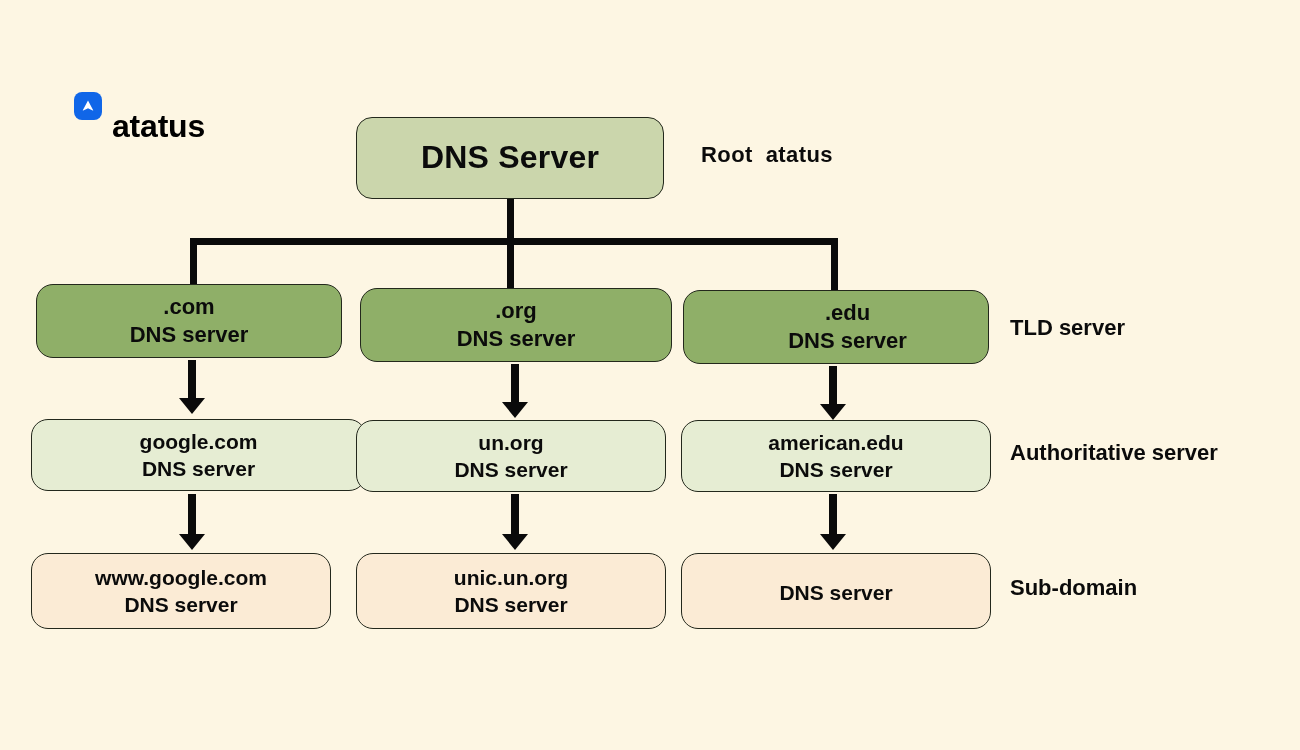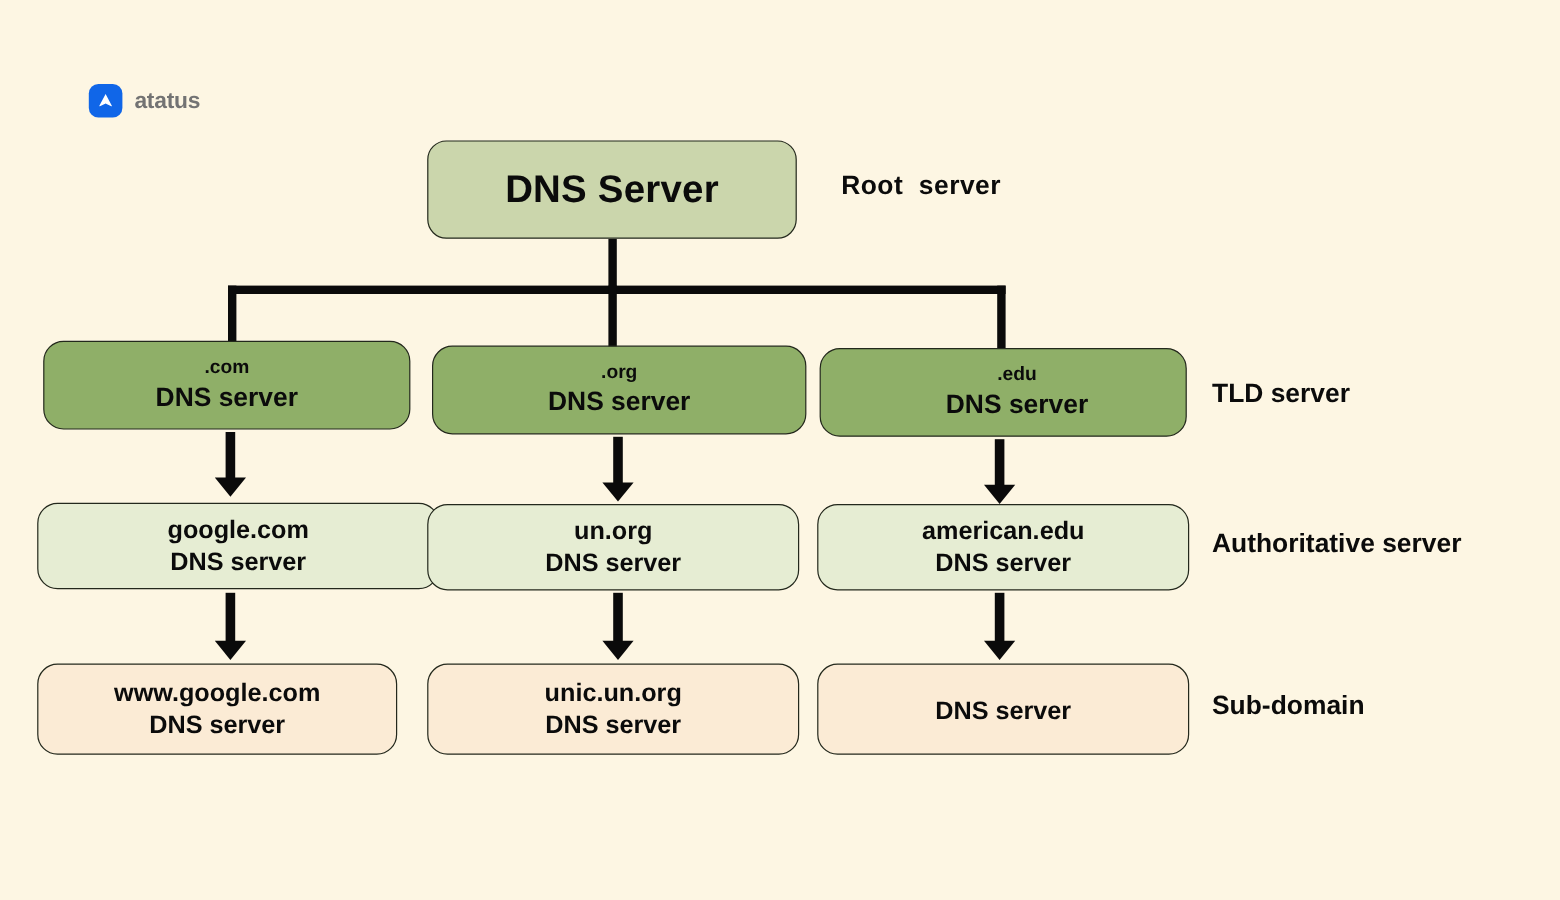--- a/index.html
+++ b/index.html
@@ -31,25 +31,26 @@
   .brand-mark {
     width: 28px;
     height: 28px;
     border-radius: 8px;
     background: #1066E8;
     display: flex;
     align-items: center;
     justify-content: center;
   }
   .brand-name {
-    font-size: 19px;
+    font-size: 32px;
     font-weight: 600;
     letter-spacing: -0.2px;
-    color: #737373;
+    color: #000000;
     line-height: 1;
+    margin-top: 40px;
   }
 
   
   .node {
     position: absolute;
     box-sizing: border-box;
     border: 1.6px solid #23281c;
     border-radius: 18px;
     display: flex;
     flex-direction: column;
@@ -75,21 +76,21 @@
     font-size: 32px;
     font-weight: 700;
     letter-spacing: 0.2px;
   }
 
   .node-tld {
     background: #8FAF68;
     height: 74px;
     border-radius: 17px;
   }
-  .node-tld .l1 { font-size: 16px; font-weight: 700; }
+  .node-tld .l1 { font-size: 22px; font-weight: 700; }
   .node-tld .l2 { font-size: 22px; font-weight: 700; margin-top: 3px; }
 
   .tld-com { left: 36px;  top: 284px; width: 306px; }
   .tld-org { left: 360px; top: 288px; width: 312px; }
   .tld-edu { left: 683px; top: 290px; width: 306px; padding-left: 23px; }
 
   .node-auth {
     background: #E6EDD3;
     height: 72px;
     border-radius: 17px;
@@ -191,21 +192,21 @@
 
   <div class="wire wire-root-stem"></div>
   <div class="wire wire-bus"></div>
   <div class="wire wire-drop-1"></div>
   <div class="wire wire-drop-2"></div>
   <div class="wire wire-drop-3"></div>
 
   <div class="node node-root">
     <div class="l1">DNS Server</div>
   </div>
-  <div class="tier-label tier-root">Root  server</div>
+  <div class="tier-label tier-root">Root  atatus</div>
 
   <div class="node node-tld tld-com">
     <div class="l1">.com</div>
     <div class="l2">DNS server</div>
   </div>
   <div class="node node-tld tld-org">
     <div class="l1">.org</div>
     <div class="l2">DNS server</div>
   </div>
   <div class="node node-tld tld-edu">

